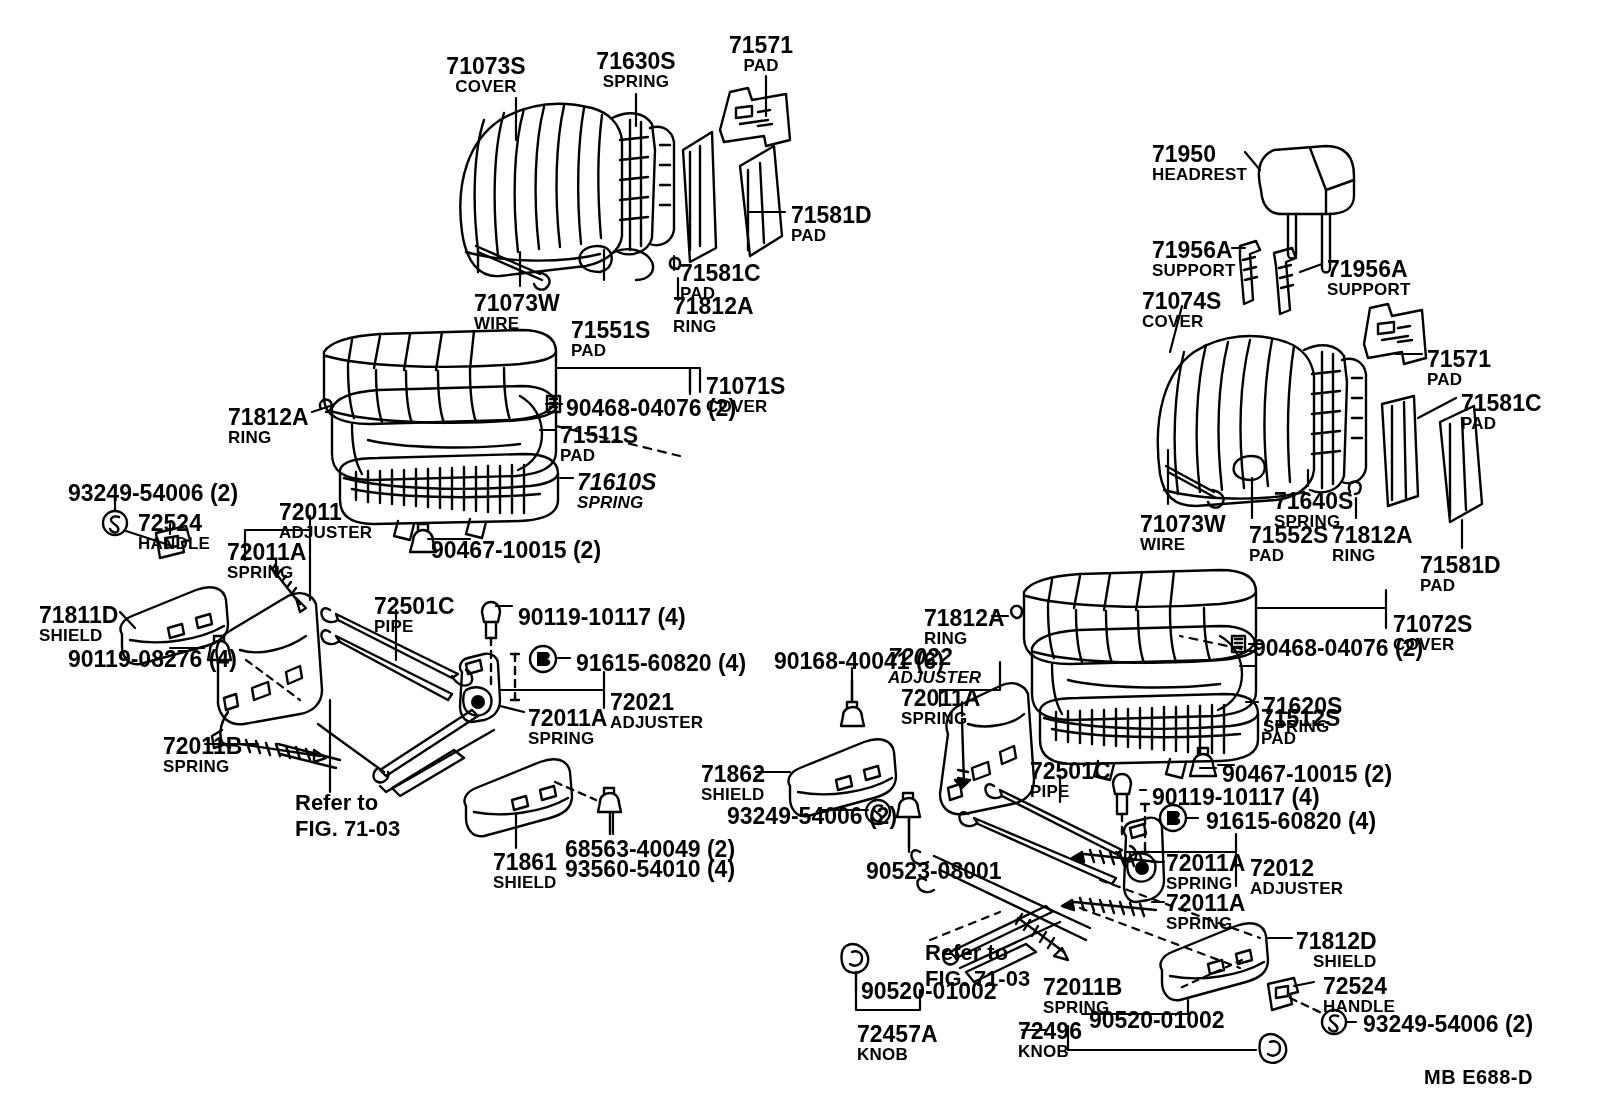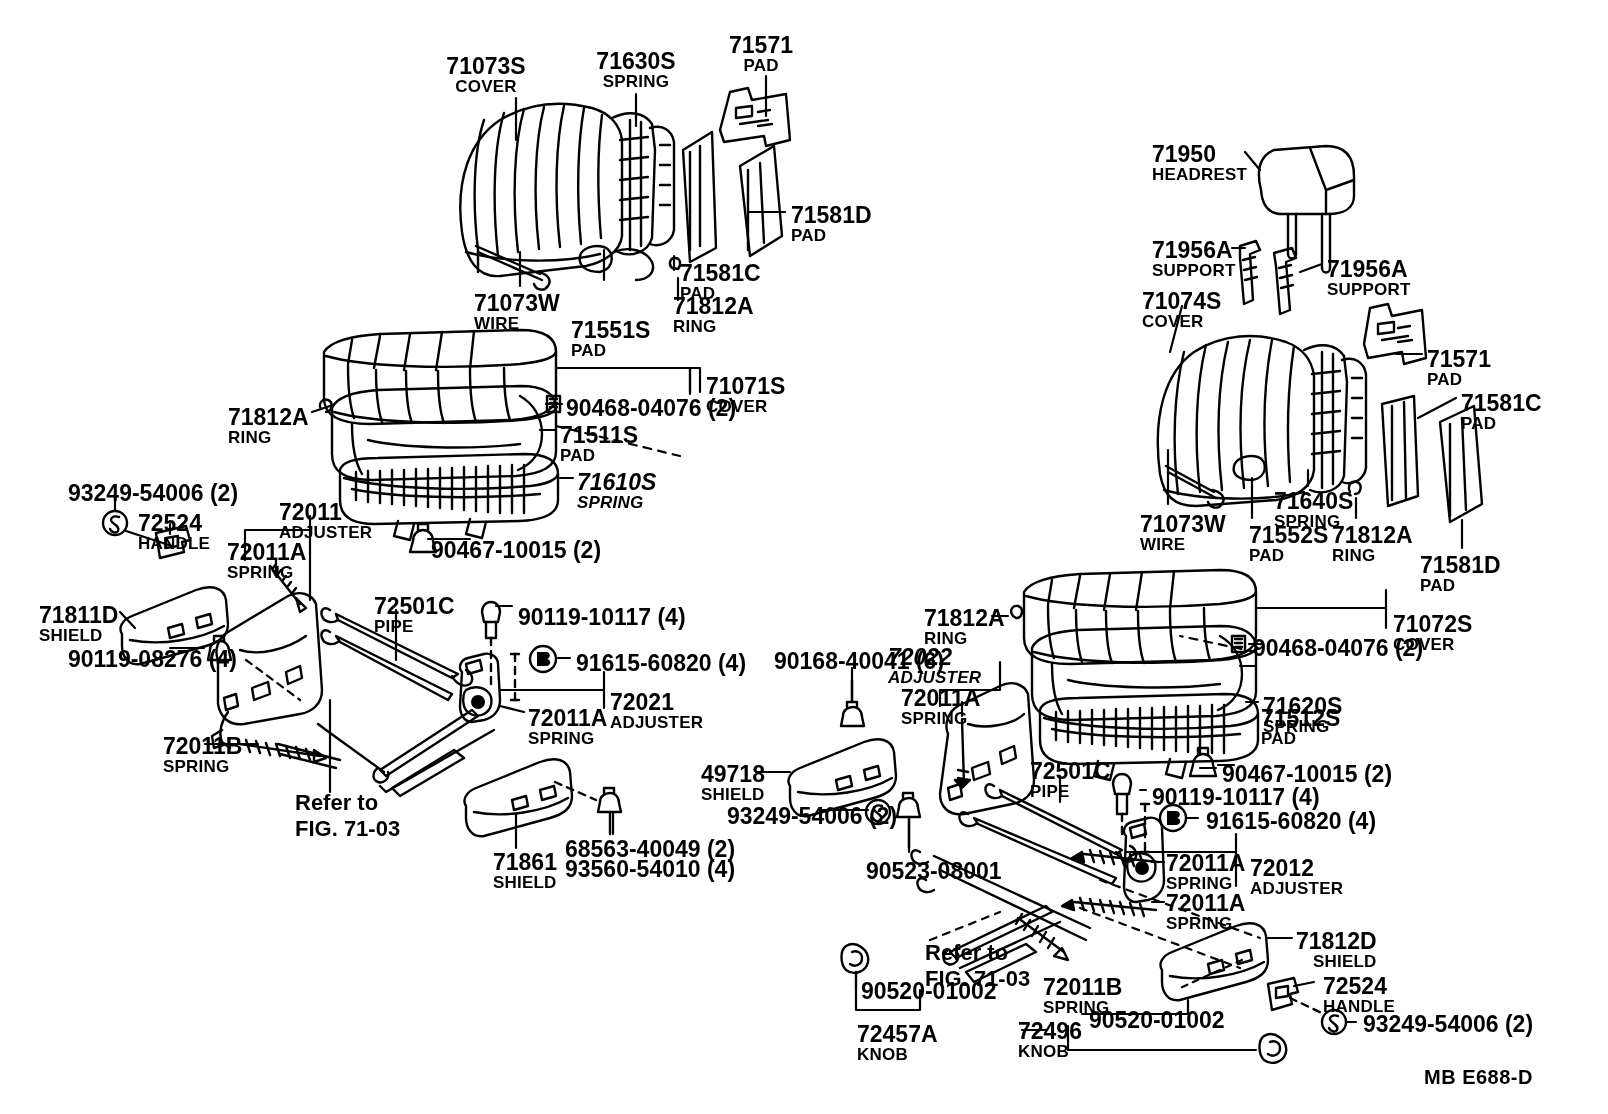--- a/index.html
+++ b/index.html
@@ -809,21 +809,21 @@
       </div>
       <div class="lbl" style="left: 888px; top: 646px; font-style: italic;">
         <span class="pn">72022</span>
         <span class="dsc">ADJUSTER</span>
       </div>
       <div class="lbl" style="left: 901px; top: 687px;">
         <span class="pn">72011A</span>
         <span class="dsc">SPRING</span>
       </div>
       <div class="lbl" style="left: 701px; top: 763px;">
-        <span class="pn">49718</span>
+        <span class="pn">71862</span>
         <span class="dsc">SHIELD</span>
       </div>
       <div class="lbl" style="left: 727px; top: 805px;">
         <span class="pn">93249-54006 (2)</span>
       </div>
       <div class="lbl" style="left: 1030px; top: 760px;">
         <span class="pn">72501C</span>
         <span class="dsc">PIPE</span>
       </div>
       <div class="lbl" style="left: 1222px; top: 763px;">

